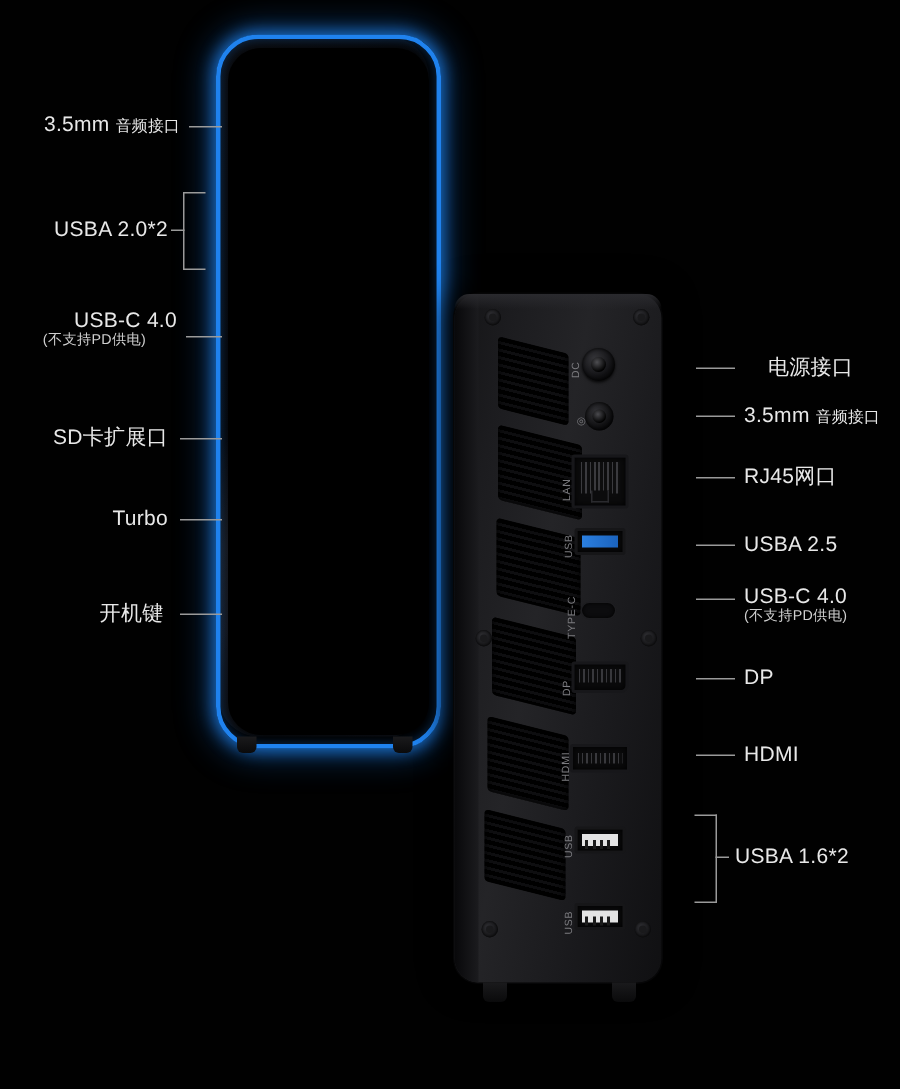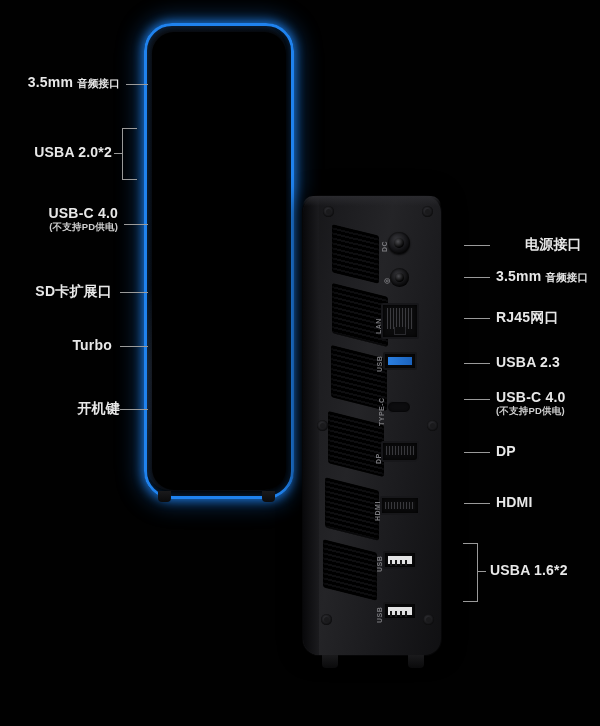--- a/index.html
+++ b/index.html
@@ -1,31 +1,31 @@
 <!DOCTYPE html>
 <html><head>
 <meta charset="utf-8">
 <style>
   html,body{margin:0;padding:0;background:#000;}
   body{
     width:600px;height:726px;position:relative;overflow:hidden;
     font-family:"Liberation Sans","DejaVu Sans",sans-serif;
     background:#010101;
   }
-  .stage{position:absolute;inset:0;font-weight:bold;}
+  .stage{position:absolute;inset:0;}
 
   
   .label{
     position:absolute;color:#e8e8e8;white-space:nowrap;
     font-size:14px;line-height:1.15;letter-spacing:.2px;
   }
   .label.right{text-align:left;}
   .label.left{text-align:right;}
   .label .main{display:block;}
-  .label .sub{display:block;font-size:9.5px;color:#cfcfcf;margin-top:1px;}
+  .label .sub{display:block;font-size:9.5px;color:#cfcfcf;margin-top:1px;text-align:center;}
   .label .cn{font-size:10.5px;}
   .label .big-cn{font-size:14px;}
 
   
   .lead{position:absolute;height:1px;background:#9a9a9a;}
   .bracket{position:absolute;border:1px solid #9a9a9a;background:transparent;}
   .bracket.l{border-right:none;}
   .bracket.r{border-left:none;}
   .tick{position:absolute;height:1px;background:#9a9a9a;}
 
@@ -324,44 +324,44 @@
   <div class="label left" style="left:8px;top:283px;width:104px;">
     <span class="main big-cn">SD卡扩展口</span>
   </div>
   <div class="lead" style="left:120px;top:292px;width:28px;"></div>
 
   <div class="label left" style="left:8px;top:337px;width:104px;">
     <span class="main">Turbo</span>
   </div>
   <div class="lead" style="left:120px;top:346px;width:28px;"></div>
 
-  <div class="label left" style="left:16px;top:400px;width:104px;">
+  <div class="label left" style="left:5px;top:400px;width:104px;">
     <span class="main big-cn">开机键</span>
   </div>
   <div class="lead" style="left:120px;top:409px;width:28px;"></div>
 
   <div class="lead" style="left:464px;top:245px;width:26px;"></div>
-  <div class="label right" style="left:525px;top:236px;">
+  <div class="label right" style="left:512px;top:236px;">
     <span class="main big-cn">电源接口</span>
   </div>
 
   <div class="lead" style="left:464px;top:277px;width:26px;"></div>
   <div class="label right" style="left:496px;top:268px;">
     <span class="main"><span>3.5mm</span>
     <span class="cn" style="display:inline">音频接口</span></span>
   </div>
 
   <div class="lead" style="left:464px;top:318px;width:26px;"></div>
   <div class="label right" style="left:496px;top:309px;">
     <span class="main big-cn">RJ45网口</span>
   </div>
 
   <div class="lead" style="left:464px;top:363px;width:26px;"></div>
   <div class="label right" style="left:496px;top:354px;">
-    <span class="main">USBA 2.3</span>
+    <span class="main">USBA 2.5</span>
   </div>
 
   <div class="lead" style="left:464px;top:399px;width:26px;"></div>
   <div class="label right" style="left:496px;top:389px;">
     <span class="main">USB-C 4.0</span>
     <span class="sub">(不支持PD供电)</span>
   </div>
 
   <div class="lead" style="left:464px;top:452px;width:26px;"></div>
   <div class="label right" style="left:496px;top:443px;">

